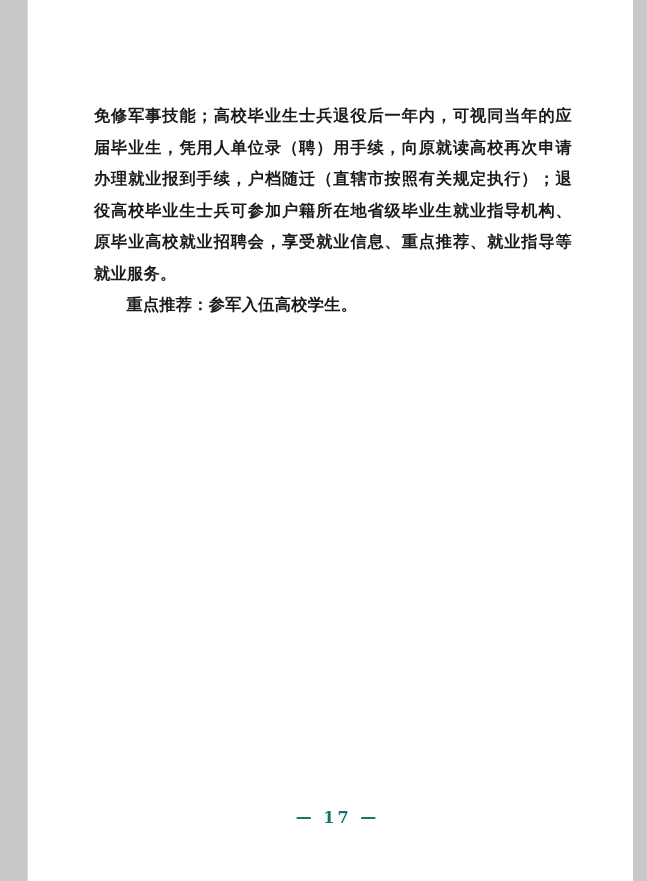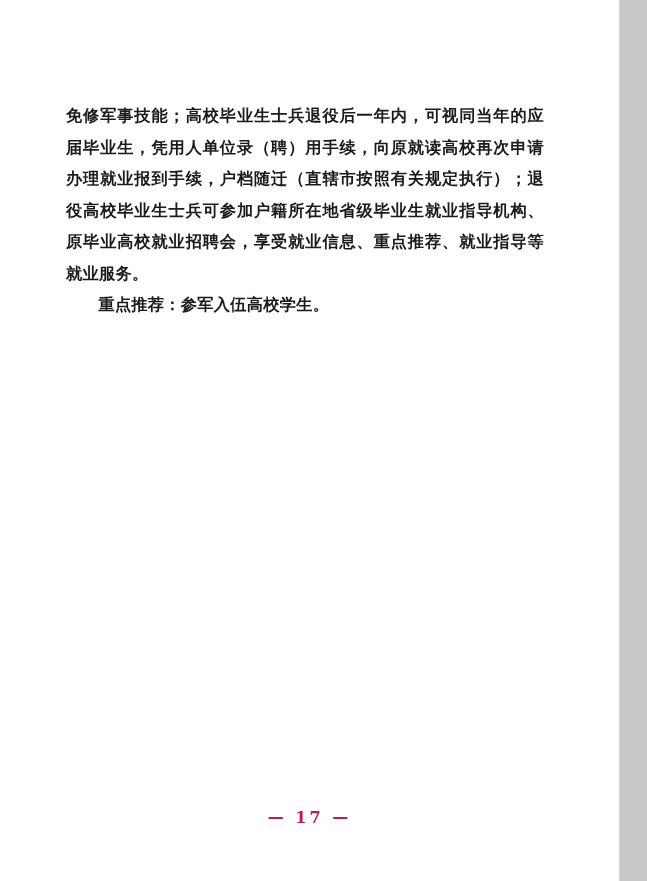--- a/index.html
+++ b/index.html
@@ -12,21 +12,21 @@
     background: #c8c8c8;
     font-family: "DejaVu Serif", "Liberation Serif", serif;
     overflow: hidden;
   }
   .page-wrap {
     position: relative;
     width: 647px;
     height: 881px;
     background: #c8c8c8;
     display: flex;
-    justify-content: flex-start;
+    justify-content: flex-end;
   }
   .page {
     position: relative;
     width: 619px;
     height: 881px;
     background: #ffffff;
     box-shadow: 0 0 0 1px #d9d9d9;
     overflow: hidden;
   }
   .content {
@@ -52,21 +52,21 @@
   .indent {
     text-indent: 2em;
   }
   .footer {
     position: absolute;
     left: 0;
     right: 0;
     top: 808px;
     text-align: center;
     font-size: 16px;
-    color: #be185d;
+    color: #0f766e;
     letter-spacing: 3px;
     font-family: "DejaVu Serif", "Liberation Serif", serif;
     font-weight: 600;
   }
   .edge-left {
     position: absolute;
     left: 0;
     top: 0;
     width: 14px;
     height: 881px;

